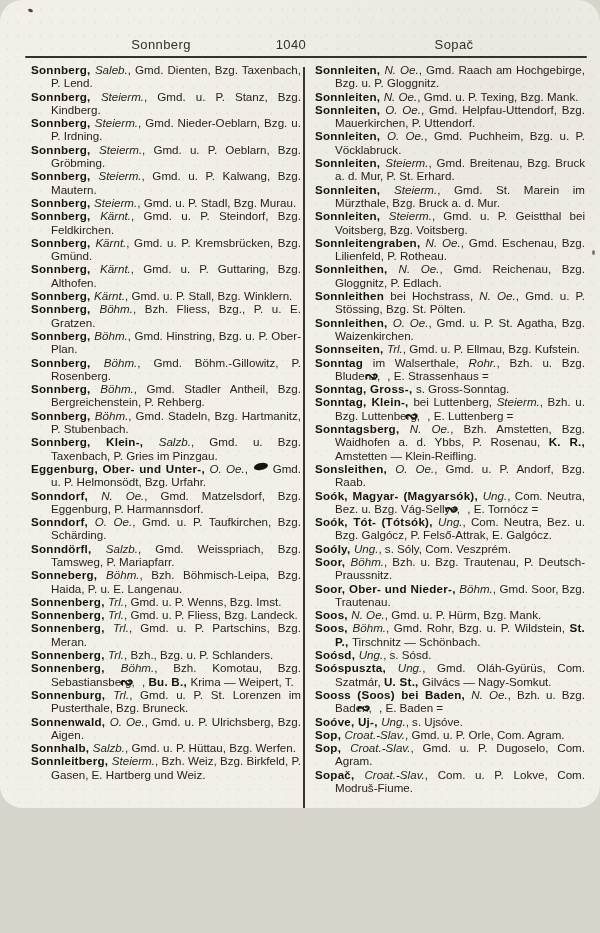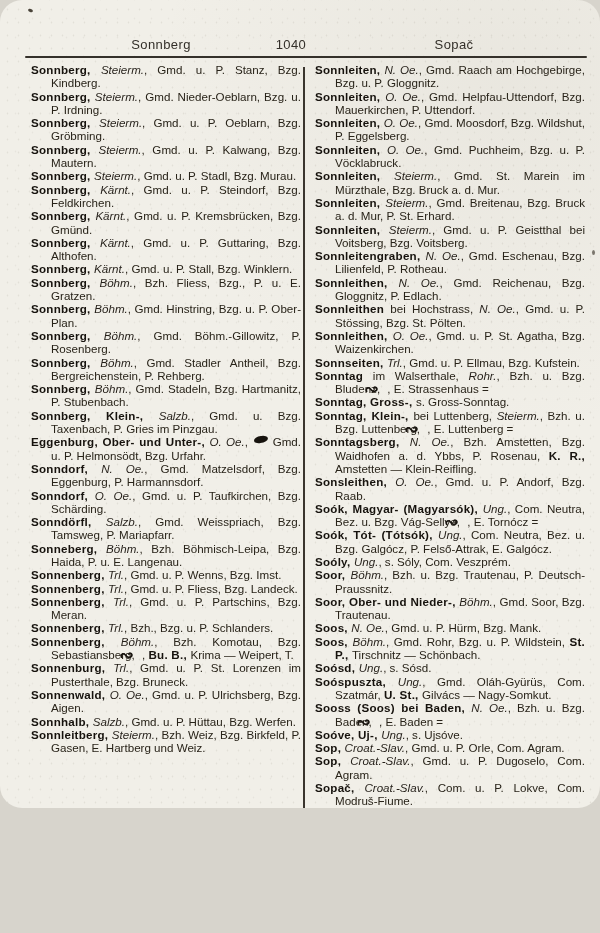--- a/index.html
+++ b/index.html
@@ -46,20 +46,21 @@
 
   <div>
     <span class="rh rh-left">Sonnberg</span>
     <span class="rh rh-center">1040</span>
     <span class="rh rh-right">Sopač</span>
   </div>
   <div class="head-rule"></div>
   <div class="divider"></div>
 
   <div class="col col-left">
+      <p class="entry"><span class="hw">Sonnberg, </span><span class="rg">Saleb.</span><span class="tx">, Gmd. Dienten, Bzg. Taxenbach, P. Lend.</span></p>
       <p class="entry"><span class="hw">Sonnberg, </span><span class="rg">Steierm.</span><span class="tx">, Gmd. u. P. Stanz, Bzg. Kindberg.</span></p>
       <p class="entry"><span class="hw">Sonnberg, </span><span class="rg">Steierm.</span><span class="tx">, Gmd. Nieder-Oeblarn, Bzg. u. P. Irdning.</span></p>
       <p class="entry"><span class="hw">Sonnberg, </span><span class="rg">Steierm.</span><span class="tx">, Gmd. u. P. Oeblarn, Bzg. Gröbming.</span></p>
       <p class="entry"><span class="hw">Sonnberg, </span><span class="rg">Steierm.</span><span class="tx">, Gmd. u. P. Kalwang, Bzg. Mautern.</span></p>
       <p class="entry"><span class="hw">Sonnberg, </span><span class="rg">Steierm.</span><span class="tx">, Gmd. u. P. Stadl, Bzg. Murau.</span></p>
       <p class="entry"><span class="hw">Sonnberg, </span><span class="rg">Kärnt.</span><span class="tx">, Gmd. u. P. Steindorf, Bzg. Feldkirchen.</span></p>
       <p class="entry"><span class="hw">Sonnberg, </span><span class="rg">Kärnt.</span><span class="tx">, Gmd. u. P. Kremsbrücken, Bzg. Gmünd.</span></p>
       <p class="entry"><span class="hw">Sonnberg, </span><span class="rg">Kärnt.</span><span class="tx">, Gmd. u. P. Guttaring, Bzg. Althofen.</span></p>
       <p class="entry"><span class="hw">Sonnberg, </span><span class="rg">Kärnt.</span><span class="tx">, Gmd. u. P. Stall, Bzg. Winklern.</span></p>
       <p class="entry"><span class="hw">Sonnberg, </span><span class="rg">Böhm.</span><span class="tx">, Bzh. Fliess, Bzg., P. u. E. Gratzen.</span></p>
@@ -80,25 +81,25 @@
       <p class="entry"><span class="hw">Sonnenberg, </span><span class="rg">Böhm.</span><span class="tx">, Bzh. Komotau, Bzg. Sebastiansberg, </span><span class="posthorn"><svg width="14" height="9" viewBox="0 0 14 9" aria-hidden="true">
             <path d="M1.6 6.2 C0.6 4.2 2.2 2.2 4.2 3.0 C5.8 3.7 6.2 5.6 7.9 6.1 C10.1 6.8 12.4 5.6 11.8 3.4 C11.4 2.0 9.6 1.8 8.8 3.0" stroke="#1b1712" stroke-width="1.7" fill="none" stroke-linecap="round"></path>
           </svg></span><span class="tx">, </span><span class="hw">Bu. B., </span><span class="tx">Krima — Weipert, T.</span></p>
       <p class="entry"><span class="hw">Sonnenburg, </span><span class="rg">Trl.</span><span class="tx">, Gmd. u. P. St. Lorenzen im Pusterthale, Bzg. Bruneck.</span></p>
       <p class="entry"><span class="hw">Sonnenwald, </span><span class="rg">O. Oe.</span><span class="tx">, Gmd. u. P. Ulrichsberg, Bzg. Aigen.</span></p>
       <p class="entry"><span class="hw">Sonnhalb, </span><span class="rg">Salzb.</span><span class="tx">, Gmd. u. P. Hüttau, Bzg. Werfen.</span></p>
       <p class="entry"><span class="hw">Sonnleitberg, </span><span class="rg">Steierm.</span><span class="tx">, Bzh. Weiz, Bzg. Birkfeld, P. Gasen, E. Hartberg und Weiz.</span></p>
     </div>
   <div class="col col-right">
       <p class="entry"><span class="hw">Sonnleiten, </span><span class="rg">N. Oe.</span><span class="tx">, Gmd. Raach am Hochgebirge, Bzg. u. P. Gloggnitz.</span></p>
+      <p class="entry"><span class="hw">Sonnleiten, </span><span class="rg">N. Oe.</span><span class="tx">, Gmd. u. P. Texing, Bzg. Mank.</span></p>
       <p class="entry"><span class="hw">Sonnleiten, </span><span class="rg">O. Oe.</span><span class="tx">, Gmd. Helpfau-Uttendorf, Bzg. Mauerkirchen, P. Uttendorf.</span></p>
-      <p class="entry"><span class="hw">Sonnleiten, </span><span class="rg">O. Oe.</span><span class="tx">, Gmd. Moosdorf, Bzg. Wildshut, P. Eggelsberg.</span></p>
       <p class="entry"><span class="hw">Sonnleiten, </span><span class="rg">O. Oe.</span><span class="tx">, Gmd. Puchheim, Bzg. u. P. Vöcklabruck.</span></p>
+      <p class="entry"><span class="hw">Sonnleiten, </span><span class="rg">Steierm.</span><span class="tx">, Gmd. Breitenau, Bzg. Bruck a. d. Mur, P. St. Erhard.</span></p>
       <p class="entry"><span class="hw">Sonnleiten, </span><span class="rg">Steierm.</span><span class="tx">, Gmd. St. Marein im Mürzthale, Bzg. Bruck a. d. Mur.</span></p>
-      <p class="entry"><span class="hw">Sonnleiten, </span><span class="rg">Steierm.</span><span class="tx">, Gmd. Breitenau, Bzg. Bruck a. d. Mur, P. St. Erhard.</span></p>
       <p class="entry"><span class="hw">Sonnleiten, </span><span class="rg">Steierm.</span><span class="tx">, Gmd. u. P. Geistthal bei Voitsberg, Bzg. Voitsberg.</span></p>
       <p class="entry"><span class="hw">Sonnleitengraben, </span><span class="rg">N. Oe.</span><span class="tx">, Gmd. Eschenau, Bzg. Lilienfeld, P. Rotheau.</span></p>
       <p class="entry"><span class="hw">Sonnleithen, </span><span class="rg">N. Oe.</span><span class="tx">, Gmd. Reichenau, Bzg. Gloggnitz, P. Edlach.</span></p>
       <p class="entry"><span class="hw">Sonnleithen</span><span class="tx"> bei Hochstrass, </span><span class="rg">N. Oe.</span><span class="tx">, Gmd. u. P. Stössing, Bzg. St. Pölten.</span></p>
       <p class="entry"><span class="hw">Sonnleithen, </span><span class="rg">O. Oe.</span><span class="tx">, Gmd. u. P. St. Agatha, Bzg. Waizenkirchen.</span></p>
       <p class="entry"><span class="hw">Sonnseiten, </span><span class="rg">Trl.</span><span class="tx">, Gmd. u. P. Ellmau, Bzg. Kufstein.</span></p>
       <p class="entry"><span class="hw">Sonntag</span><span class="tx"> im Walserthale, </span><span class="rg">Rohr.</span><span class="tx">, Bzh. u. Bzg. Bludenz, </span><span class="posthorn"><svg width="14" height="9" viewBox="0 0 14 9" aria-hidden="true">
             <path d="M1.6 6.2 C0.6 4.2 2.2 2.2 4.2 3.0 C5.8 3.7 6.2 5.6 7.9 6.1 C10.1 6.8 12.4 5.6 11.8 3.4 C11.4 2.0 9.6 1.8 8.8 3.0" stroke="#1b1712" stroke-width="1.7" fill="none" stroke-linecap="round"></path>
           </svg></span><span class="tx">, E. Strassenhaus =</span></p>
       <p class="entry"><span class="hw">Sonntag, Gross-, </span><span class="tx">s. Gross-Sonntag.</span></p>

